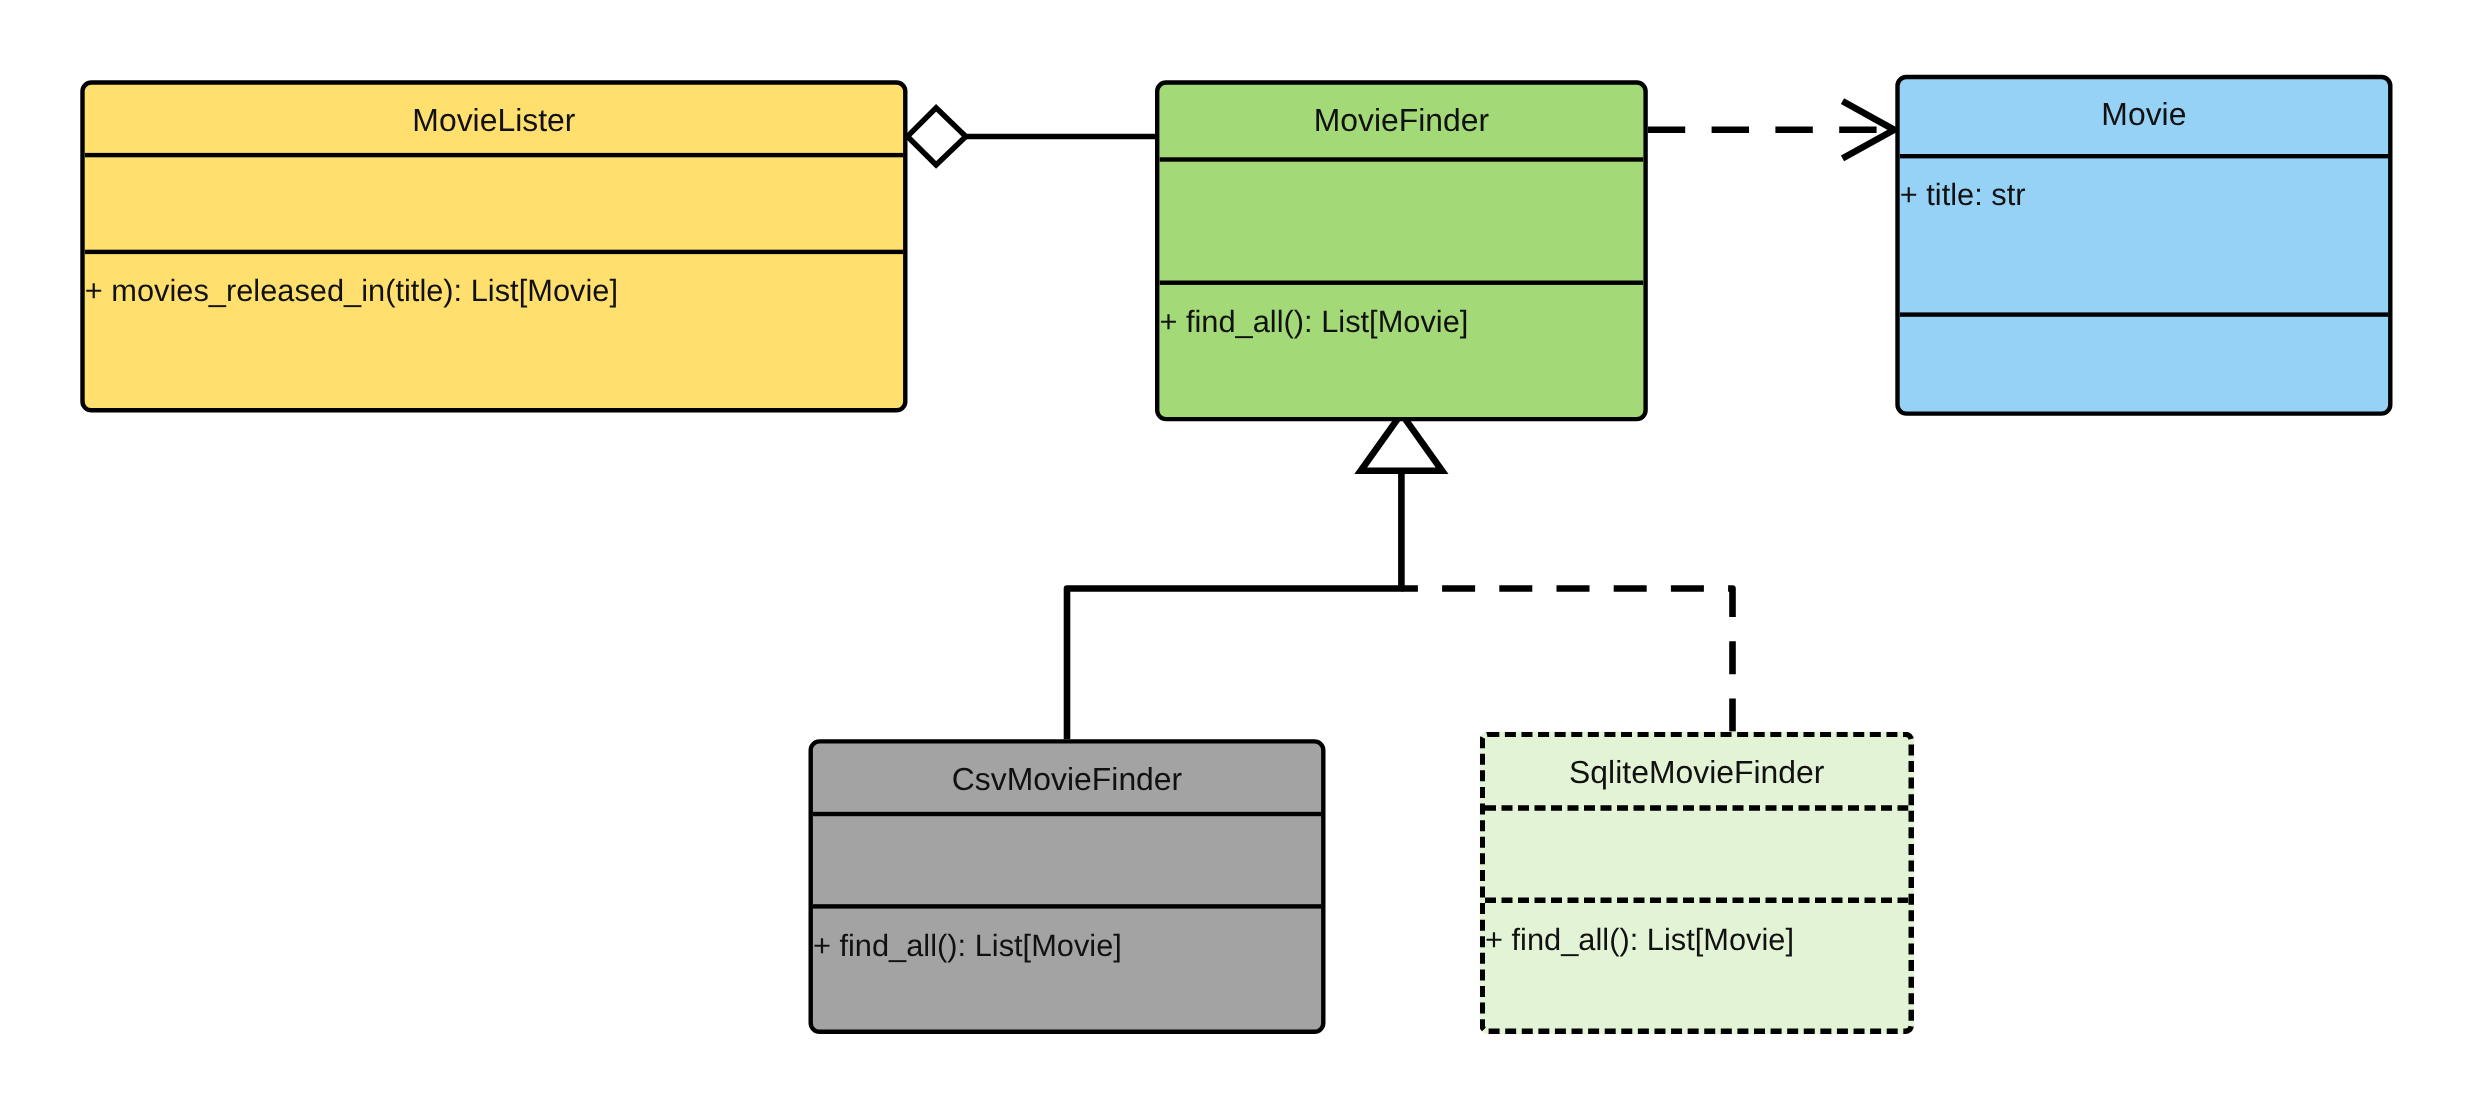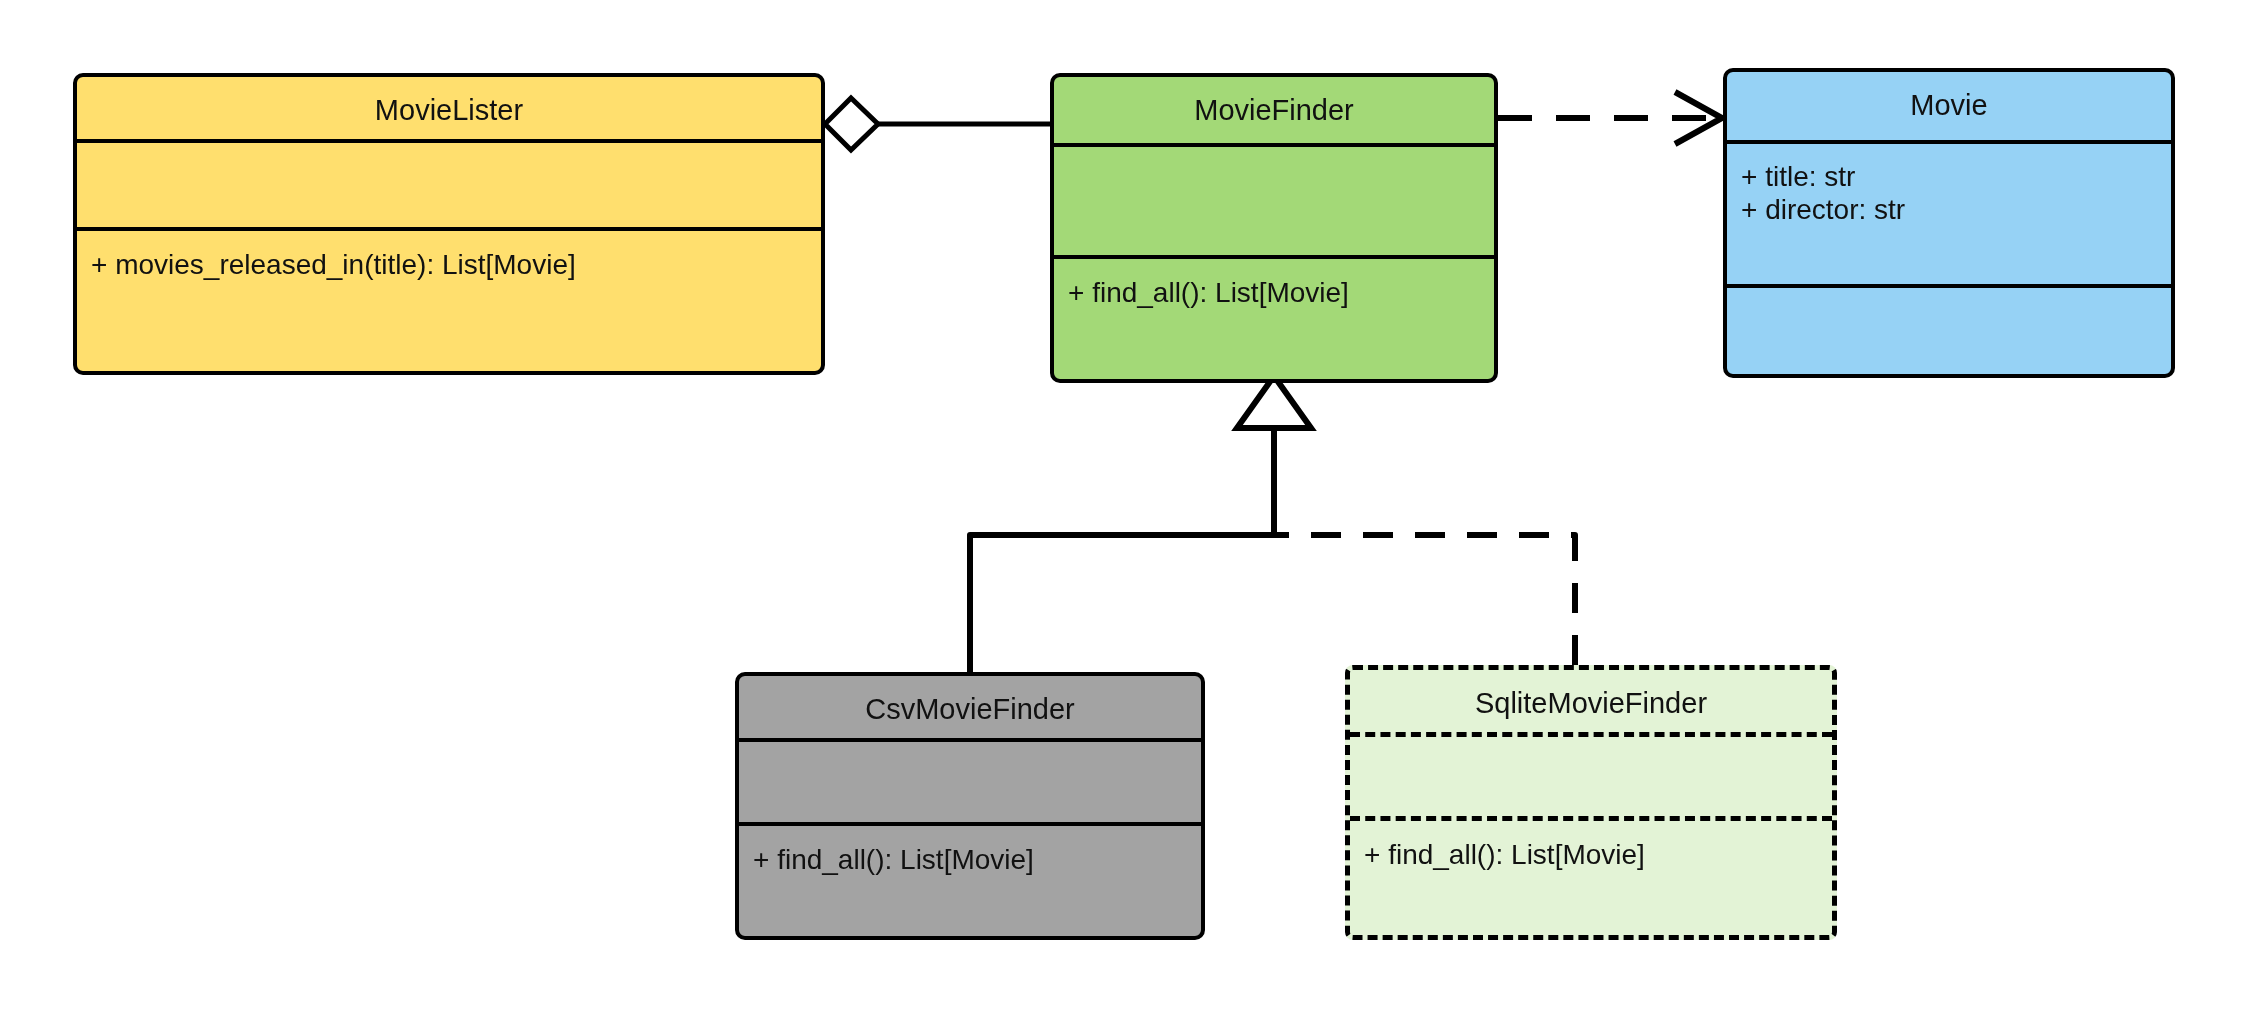--- a/index.html
+++ b/index.html
@@ -57,21 +57,20 @@
     text-align: center;
     font-size: 29px;
     color: #111111;
     line-height: 1;
     padding-top: 19px;
   }
   .member-line {
     font-size: 28px;
     color: #111111;
     line-height: 1.18;
-    padding-left: 14px;
     white-space: pre;
   }
   .attrs-pad { padding-top: 16px; }
   .ops-pad   { padding-top: 17px; }
 
   
   #cls-movielister        { left: 73px;   top: 73px;  width: 752px; height: 302px; background: #FFDF6E; }
   #cls-movielister .c1    { height: 62px; }
   #cls-movielister .c2    { height: 88px; }
   #cls-movielister .c3    { flex: 1; }
@@ -84,21 +83,21 @@
   #cls-movie              { left: 1723px; top: 68px;  width: 452px; height: 310px; background: #96D2F5; }
   #cls-movie .c1          { height: 68px; border-radius: 22px; }
   #cls-movie .c2          { height: 144px; }
   #cls-movie .c3          { flex: 1; }
 
   #cls-csvmoviefinder     { left: 735px;  top: 672px; width: 470px; height: 268px; background: #a3a3a3; }
   #cls-csvmoviefinder .c1 { height: 62px; }
   #cls-csvmoviefinder .c2 { height: 84px; }
   #cls-csvmoviefinder .c3 { flex: 1; }
 
-  #cls-sqlitemoviefinder  { left: 1345px; top: 665px; width: 492px; height: 275px; background: #E3F3D6; }
+  #cls-sqlitemoviefinder  { left: 1345px; top: 665px; width: 395px; height: 275px; background: #E3F3D6; }
   #cls-sqlitemoviefinder .c1 { height: 62px; }
   #cls-sqlitemoviefinder .c2 { height: 84px; }
   #cls-sqlitemoviefinder .c3 { flex: 1; }
 </style>
 </head>
 <body>
 
 <div id="diagram-root">
 
   <svg id="edge-layer" viewBox="0 0 2250 1011" width="2250" height="1011" xmlns="http://www.w3.org/2000/svg">
@@ -148,21 +147,20 @@
       <div class="member-line">+ find_all(): List[Movie]</div>
     </div>
   </div>
 
   <div class="uml-class" id="cls-movie">
     <div class="compartment c1">
       <div class="cls-name">Movie</div>
     </div>
     <div class="compartment c2 divider attrs-pad">
       <div class="member-line">+ title: str</div>
-      <div class="member-line">+ director: str</div>
     </div>
     <div class="compartment c3 divider ops-pad"></div>
   </div>
 
   <div class="uml-class" id="cls-csvmoviefinder">
     <div class="compartment c1">
       <div class="cls-name">CsvMovieFinder</div>
     </div>
     <div class="compartment c2 divider attrs-pad"></div>
     <div class="compartment c3 divider ops-pad">

